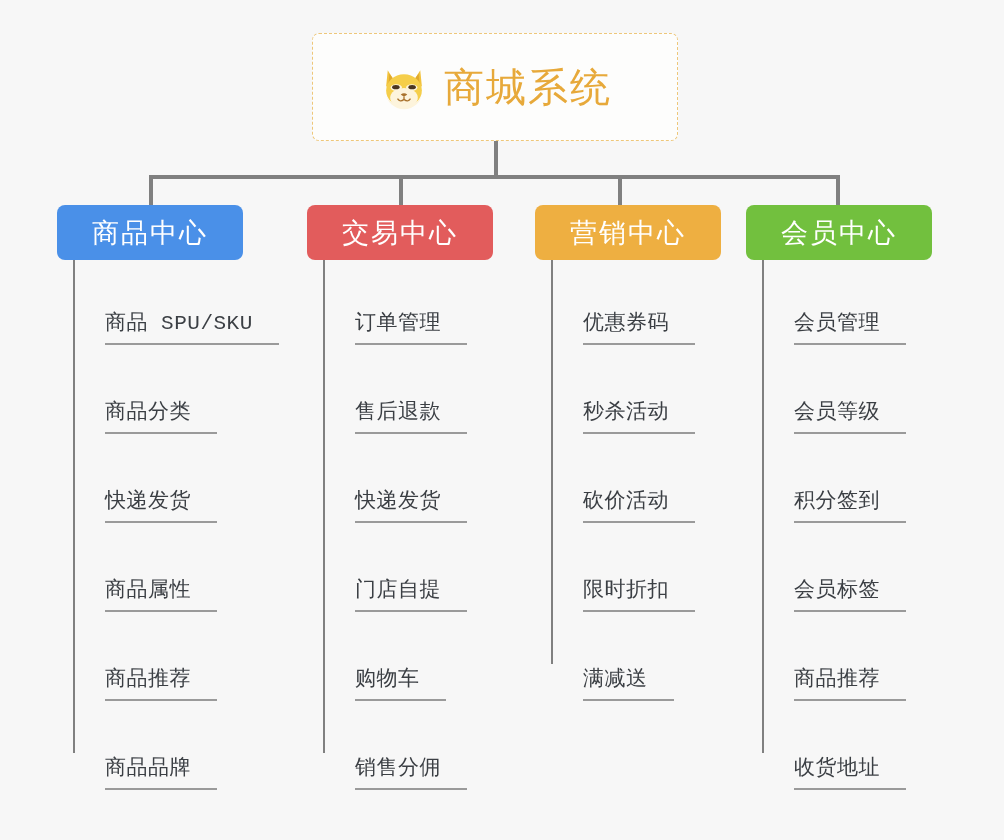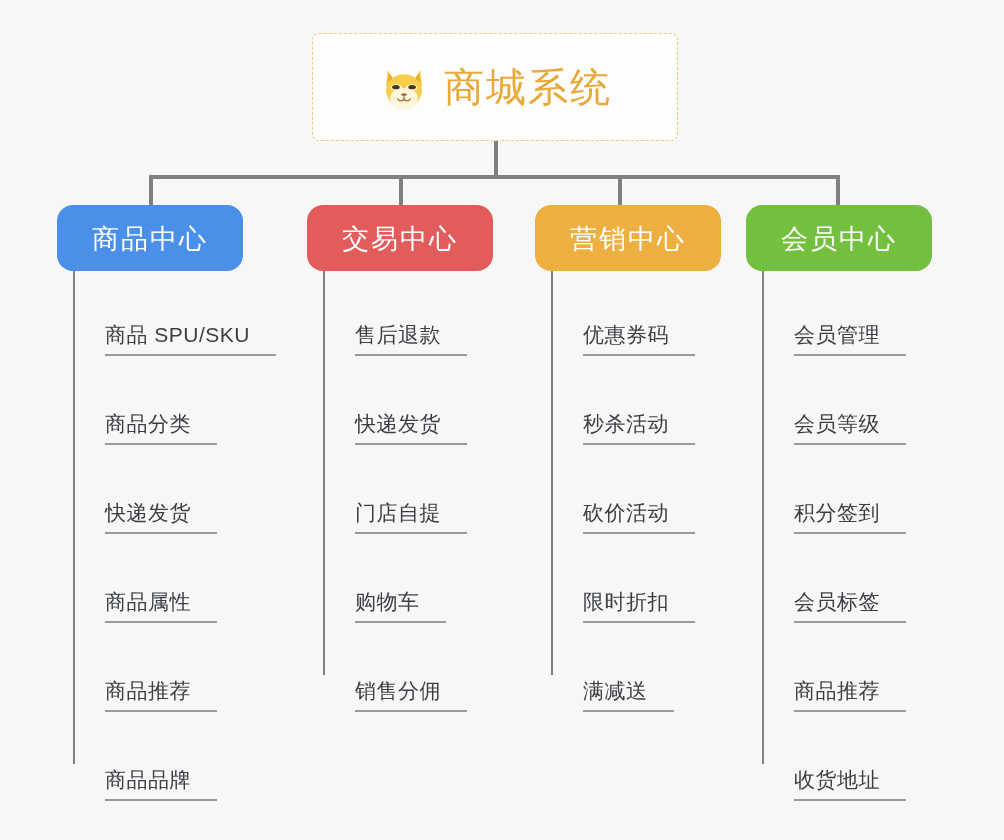--- a/index.html
+++ b/index.html
@@ -75,22 +75,22 @@
     height: 32px;
   }
 
   
   .branch {
     position: absolute;
     top: 205px;
     width: 186px;
   }
   .branch-header {
-    height: 66px;
-    border-radius: 16px;
+    height: 55px;
+    border-radius: 8px;
     display: flex;
     align-items: center;
     justify-content: center;
     color: #ffffff;
     font-size: 27px;
     letter-spacing: 2px;
     line-height: 1;
     font-family: "DejaVu Sans", "Liberation Sans", sans-serif;
   }
 
@@ -120,21 +120,21 @@
   }
   .sub-item-label {
     font-size: 21px;
     color: #3b3f44;
     line-height: 1.1;
     white-space: nowrap;
     letter-spacing: 0.5px;
     padding-bottom: 8px;
     border-bottom: 2px solid #9a9a9a;
     padding-right: 26px;
-    font-family: Liberation Sans, sans-serif;
+    font-family: Liberation Mono, monospace;
   }
 </style>
 </head>
 <body style="background: rgb(247, 247, 247);">
 
 <div id="chart-root">
 
   <div class="root-node" style="border-color: rgb(238, 199, 122); background: rgb(253, 253, 252);">
     <span class="root-emoji">
       <svg viewBox="0 0 64 64" width="52" height="52" aria-hidden="true">
@@ -185,20 +185,23 @@
           <span class="sub-item-label">商品品牌</span>
         </div>
       </div>
     </div>
     <div class="conn conn-v-drop" style="left: 399px; background: rgb(128, 128, 128);"></div>
     <div class="branch" style="left: 307px; text-align: center;">
       <div class="branch-header" style="background: rgb(226, 92, 92);">交易中心</div>
       <div class="branch-list">
         <div class="branch-spine" style="background: rgb(128, 128, 128);"></div>
         <div class="sub-item">
+          <span class="sub-item-label">订单管理</span>
+        </div>
+        <div class="sub-item">
           <span class="sub-item-label">售后退款</span>
         </div>
         <div class="sub-item">
           <span class="sub-item-label">快递发货</span>
         </div>
         <div class="sub-item">
           <span class="sub-item-label">门店自提</span>
         </div>
         <div class="sub-item">
           <span class="sub-item-label">购物车</span>

